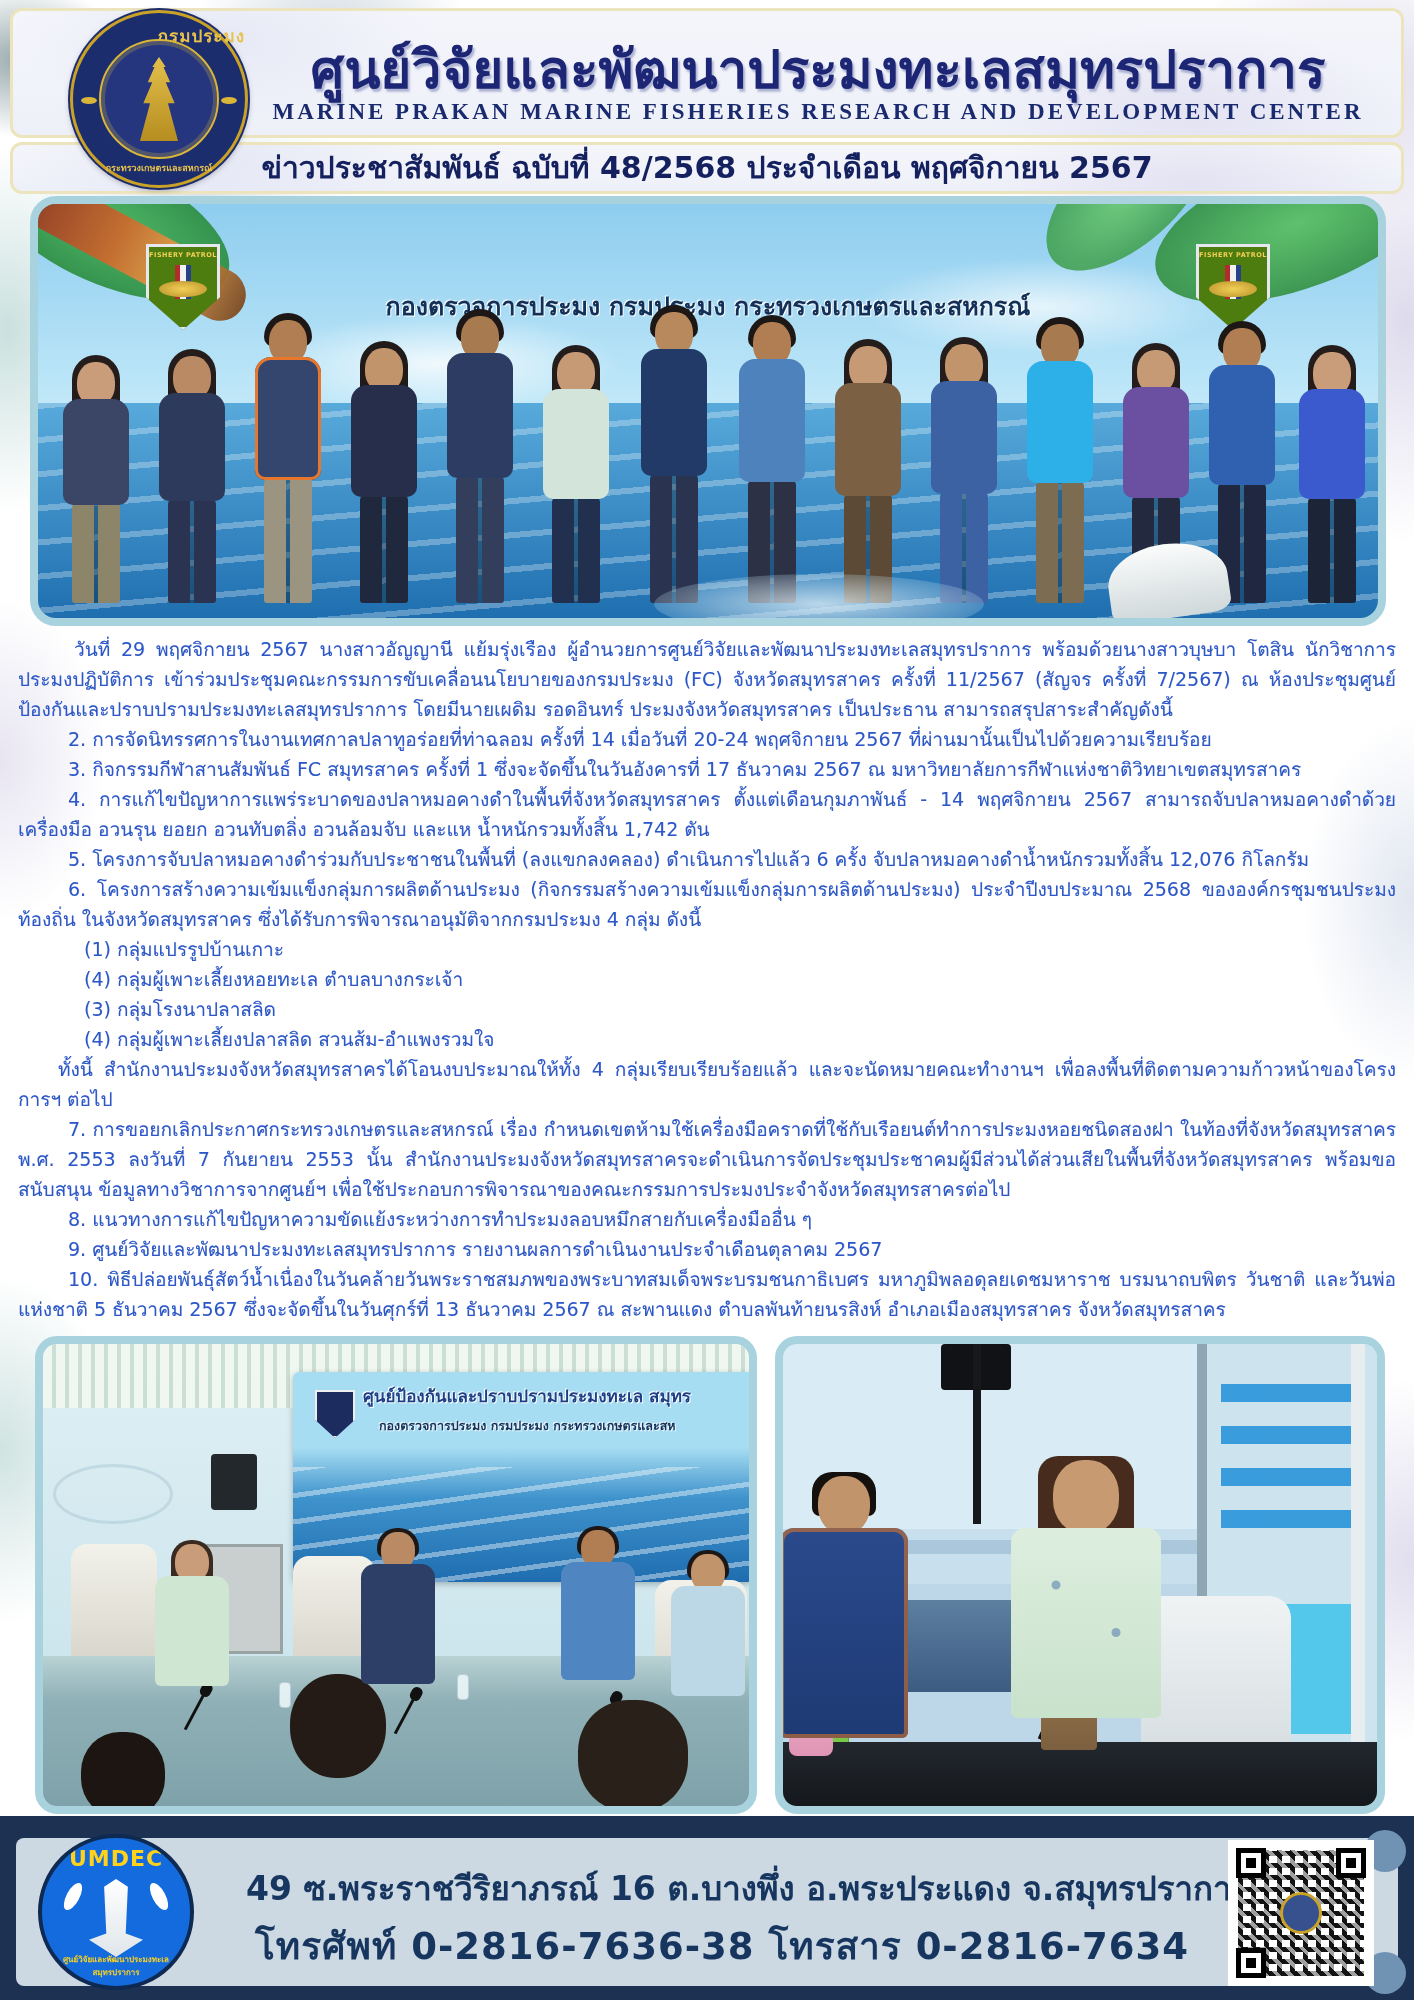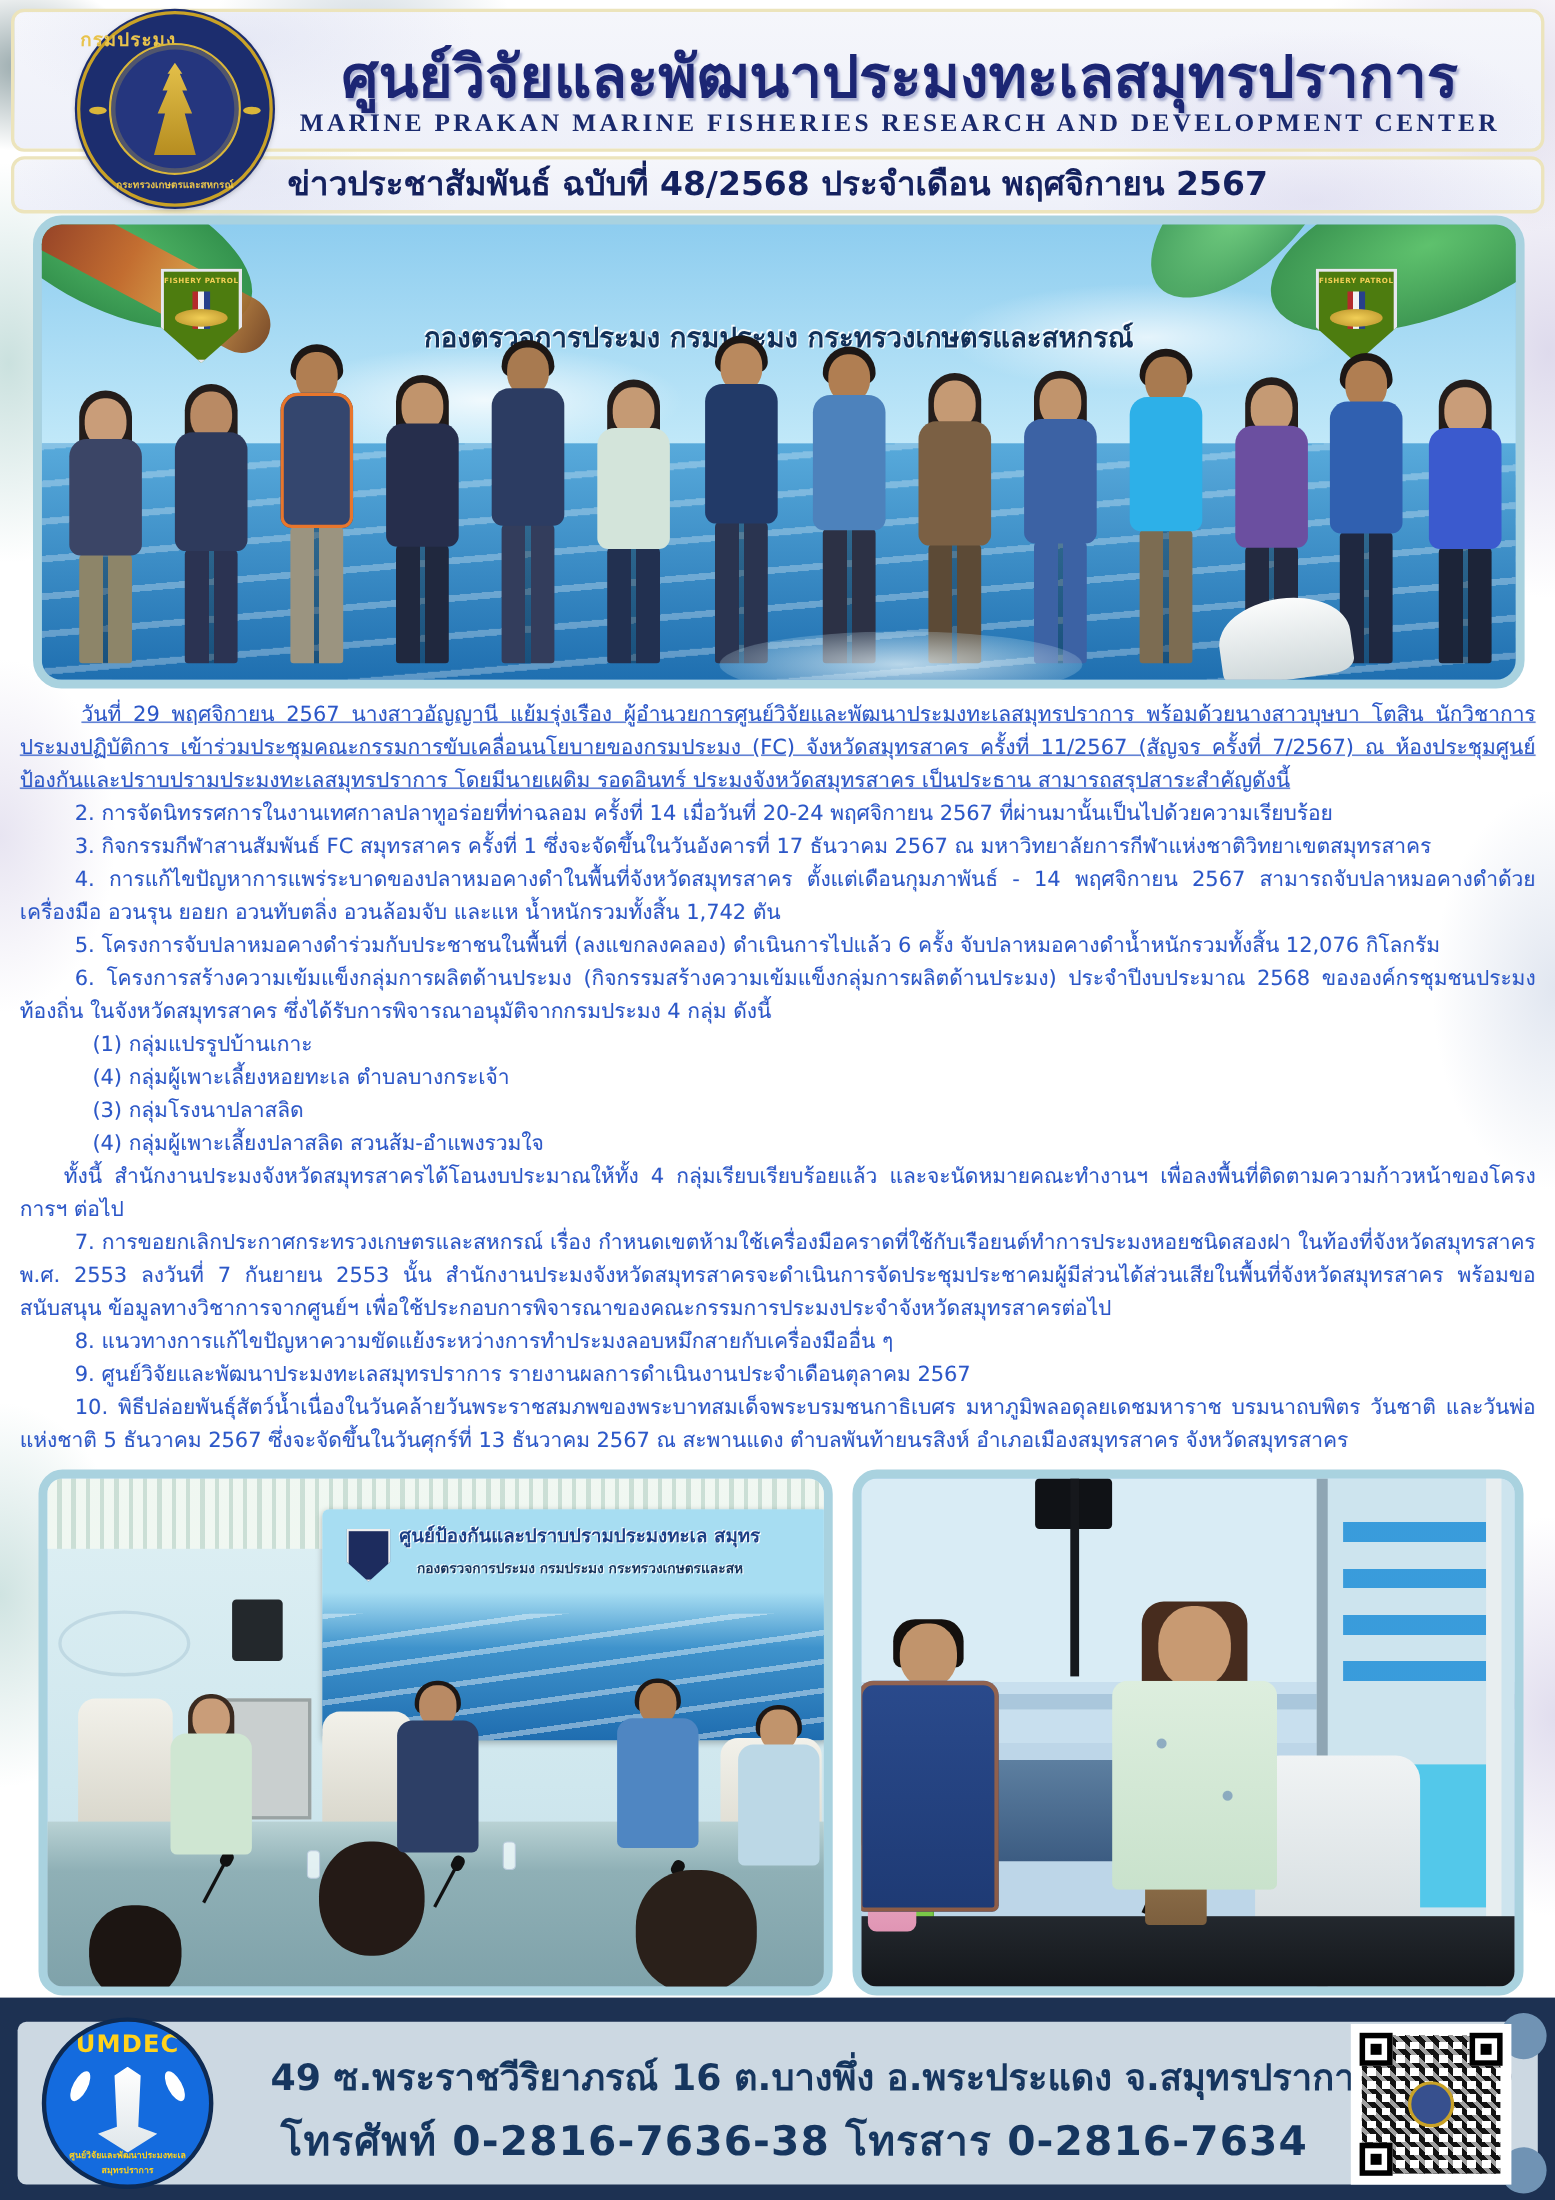--- a/index.html
+++ b/index.html
@@ -45,21 +45,21 @@
   .dept-logo { position:absolute; left:70px; top:10px; width:178px; height:178px; z-index:5;
                border-radius:50%; background:#1c2d6e; border:3px solid #c9a227;
                box-shadow:0 0 0 2px #1c2d6e, 0 2px 6px rgba(0,0,0,.35); }
   .dept-inner { position:absolute; left:26px; top:26px; right:26px; bottom:26px; border-radius:50%;
                 background:#25367e; border:2px solid #d9b63a;
                 box-shadow:inset 0 0 0 4px rgba(217,182,58,.25); }
   .dept-emblem { position:absolute; left:50%; top:50%; transform:translate(-50%,-50%);
                  width:56px; height:84px;
                  background:linear-gradient(#e3c04a,#b68d20); 
                  clip-path:polygon(50% 0,62% 12%,58% 12%,70% 30%,62% 30%,78% 55%,66% 55%,84% 100%,16% 100%,34% 55%,22% 55%,38% 30%,30% 30%,42% 12%,38% 12%); }
-  .dept-top { position:absolute; top:9px; left:0; right:0; text-align:left; color:#e8c34c;
+  .dept-top { position:absolute; top:9px; left:0; right:0; text-align:right; color:#e8c34c;
               font-size:17px; font-weight:bold; letter-spacing:1px; }
   .dept-bottom { position:absolute; bottom:10px; left:0; right:0; text-align:center; color:#e8c34c;
                  font-size:9px; font-weight:bold; }
   .dept-fish { position:absolute; top:84px; width:16px; height:7px; background:#d9b63a; border-radius:50%; }
   .dept-fish.l { left:8px; } .dept-fish.r { right:8px; }
 
   
   .photo { position:absolute; border:8px solid #a9d2df; border-radius:26px; overflow:hidden; z-index:2;
            background:#9fcbe8; }
   .main-photo  { left:30px;  top:196px;  width:1356px; height:430px; }
@@ -109,21 +109,21 @@
   .p-hair { position:absolute; top:-5px; width:48px; height:34px; border-radius:24px 24px 10px 10px; z-index:1; }
   .p-hair.long { height:92px; border-radius:24px 24px 16px 16px; }
   .p-head { position:relative; z-index:2; width:38px; height:44px; border-radius:46%; margin-top:2px; }
   .p-torso { position:relative; z-index:3; width:66px; border-radius:16px 16px 10px 10px; margin-top:-7px; }
   .p-legs { position:relative; z-index:2; width:48px; border-radius:5px 5px 3px 3px; margin-top:-2px; }
 
   
   .article { position:absolute; left:18px; right:18px; top:634px; z-index:2;
              color:#2b57c8; font-size:19px; line-height:30px; text-align:justify; }
   .article p { text-shadow:.4px .4px 0 rgba(160,175,220,.45); }
-  .p-intro { text-indent:56px;text-decoration:underline; }
+  .p-intro { text-indent:56px; }
   .p-num   { text-indent:50px; }
   .p-sub   { text-indent:66px; }
   .p-note  { text-indent:40px; }
 
   
   .blp-wall { position:absolute; inset:0; background:linear-gradient(#dff0f4,#cfe7ee 60%,#c3dde7); }
   .blp-blinds { position:absolute; left:0; right:0; top:0; height:64px;
                 background:repeating-linear-gradient(90deg,#f2f8f1 0 9px,#c9ddd2 9px 13px); opacity:.9; }
   .blp-walllogo { position:absolute; left:10px; top:120px; width:120px; height:60px; border:3px solid rgba(120,160,185,.4);
                   border-radius:50%; opacity:.6; }

